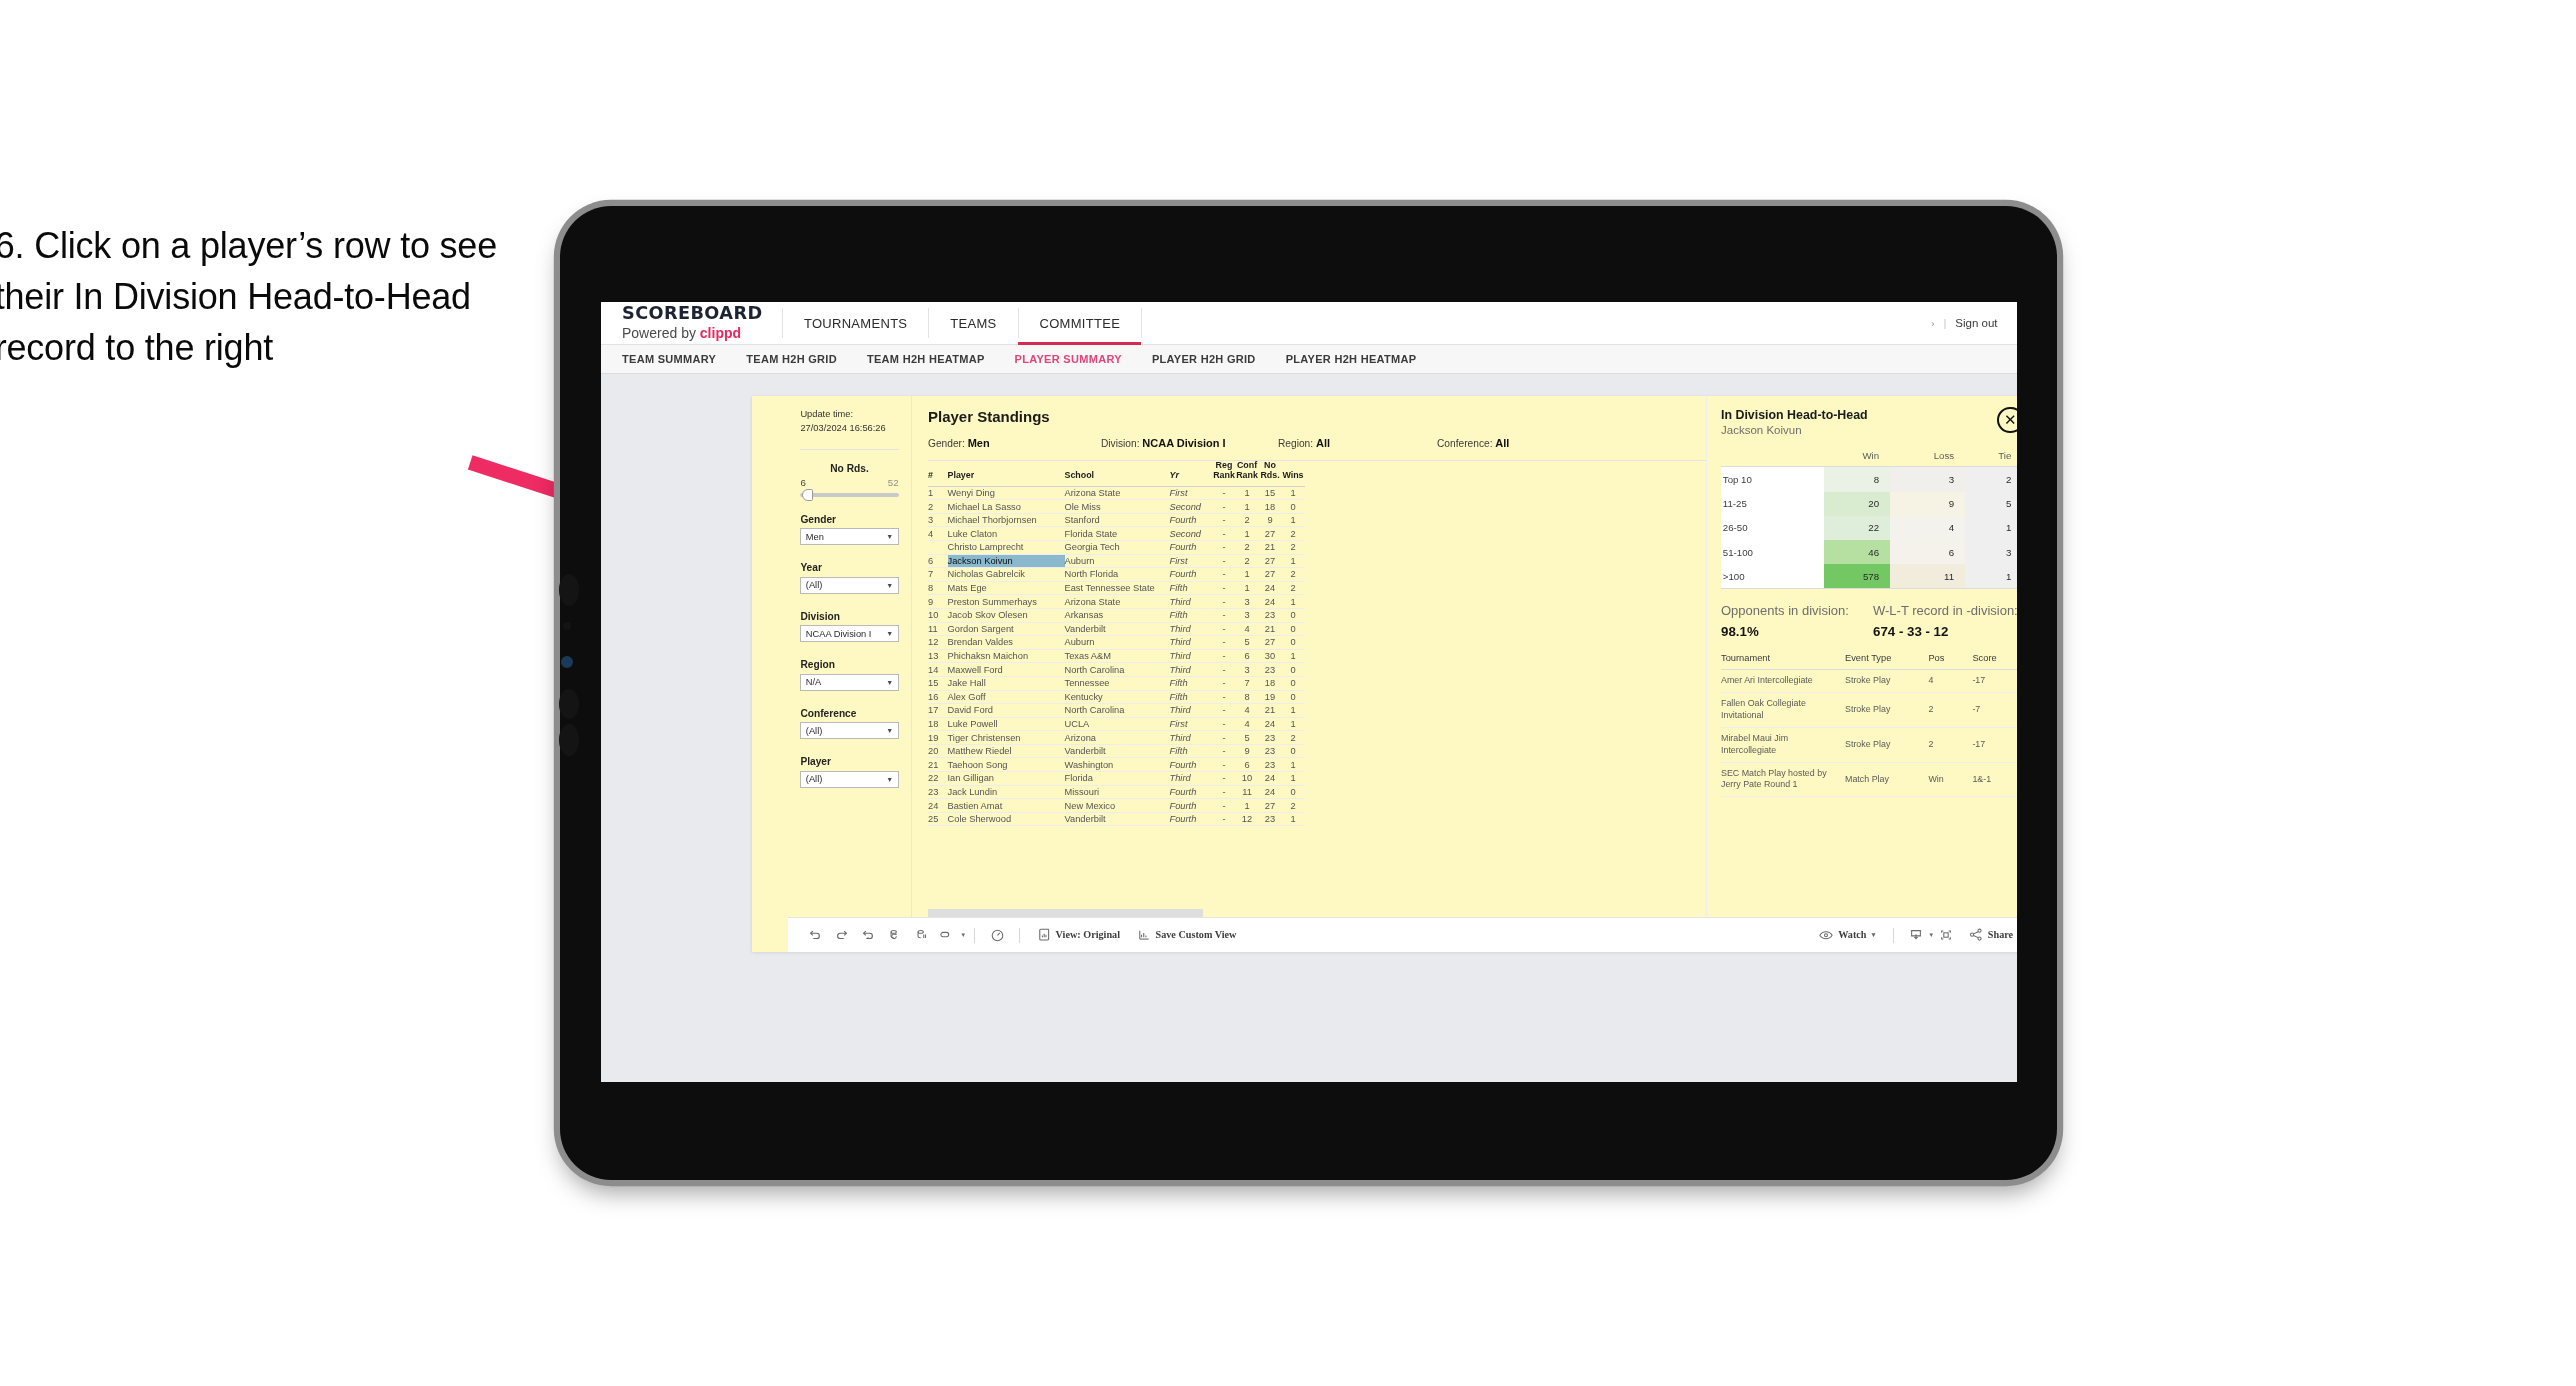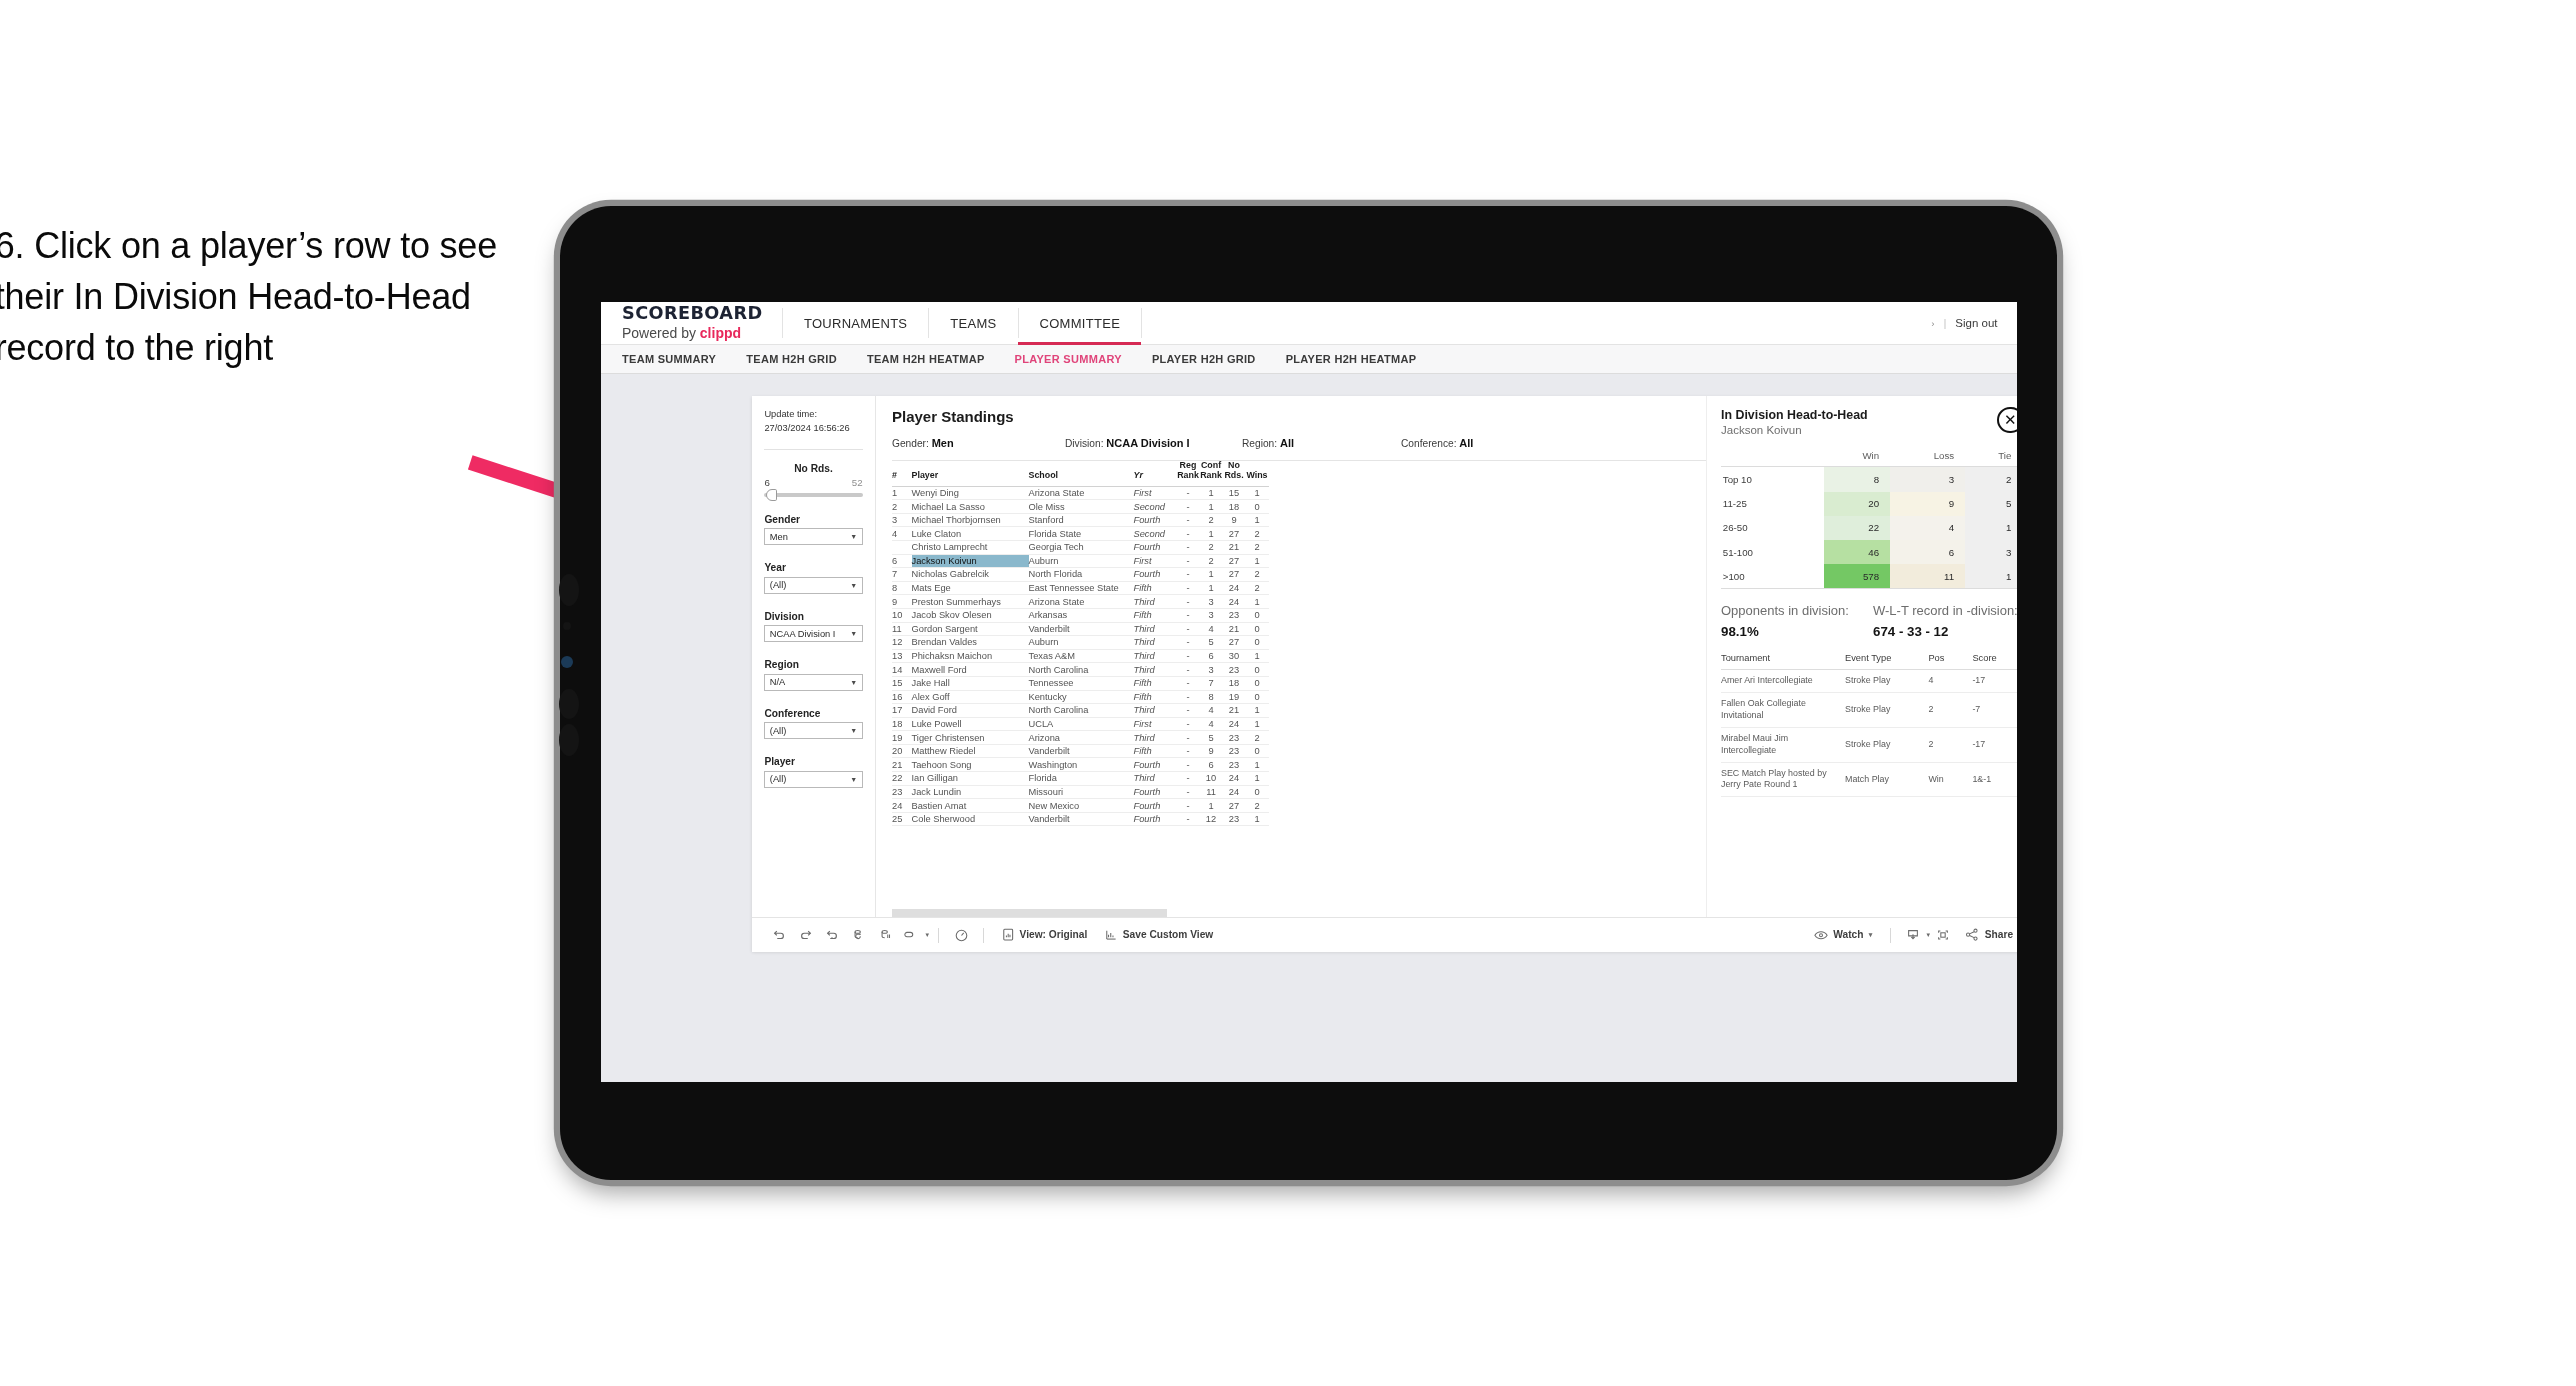--- a/index.html
+++ b/index.html
@@ -67,23 +67,23 @@
   .subbar {
     height: 29px; background: #f7f7f8; display: flex; align-items: center;
     border-bottom: 0.9px solid #dcdcdc; padding-left: 21px; gap: 30px; font-weight: bold;
   }
   .subtab { font-size: 11px; color: #3a3a3a; letter-spacing: 0.3px; white-space: nowrap; }
   .subtab.active { color: #e0447a; }
 
   
   .dash {
     position: absolute; left: 151px; top: 94px;
-    width: 1284px; height: 556px; background: #ffffff;
+    width: 1284px; height: 556px; background: #fef9c3;
     box-shadow: 0 0.9px 3.5px rgba(0,0,0,.13);
-    display: flex; flex-direction: column;
+    display: flex; flex-direction: column; padding-left: 36px;
   }
   .dash-body { flex: 1; display: flex; min-height: 0; }
 
   
   .rail { width: 124px; border-right: 0.9px solid #e6e6e6; padding: 12.4px 12.4px 0 12.4px; }
   .upd { font-size: 9.3px; color: #333; line-height: 1.45; }
   .rail-hr { height: 0.9px; background: #e2e2e2; margin: 14px 0 12.4px 0; }
   .f-label { font-size: 10.2px; font-weight: bold; color: #232323; margin-bottom: 3.5px; }
   .f-block { margin-bottom: 17px; }
   .sel {
@@ -158,21 +158,21 @@
     font-weight: normal; color: #3b3b3b; font-size: 9.3px; text-align: left;
     padding-bottom: 6.2px; border-bottom: 0.9px solid #dddddd;
   }
   .ttable td { padding: 5.3px 0; border-bottom: 0.9px solid #ededed; color: #5a5a5a; line-height: 1.3; vertical-align: middle; }
   .t-name { width: 110px; } .t-type { width: 74px; } .t-pos { width: 39px; } .t-score { width: 44px; }
   .tscrollbar { position: absolute; right: 7px; top: 257px; width: 6.2px; height: 89px; background: #cfcfcf; }
 
   
   .toolbar {
     height: 35px; border-top: 0.9px solid #e4e4e4; display: flex; align-items: center;
-    padding: 0 14px; gap: 0; font-size: 10.2px; color: #4c4c4c; background: #fff;
+    padding: 0 14px; gap: 0; font-size: 10.2px; color: #4c4c4c; background: #fff; font-family: Liberation Serif, serif;
   }
   .tb-ico { width: 26.6px; display: flex; align-items: center; justify-content: center; color: #6b6b6b; }
   .tb-div { width: 0.9px; height: 15px; background: #d8d8d8; margin: 0 8.9px; }
   .tb-item { display: flex; align-items: center; gap: 5.3px; padding: 0 8.9px; white-space: nowrap; font-weight: bold; color: #3e3e3e; }
   .tb-right { margin-left: auto; display: flex; align-items: center; }
   .mini-caret { font-size: 7px; color: #6b6b6b; }
 </style>
 </head>
 <body>
 

